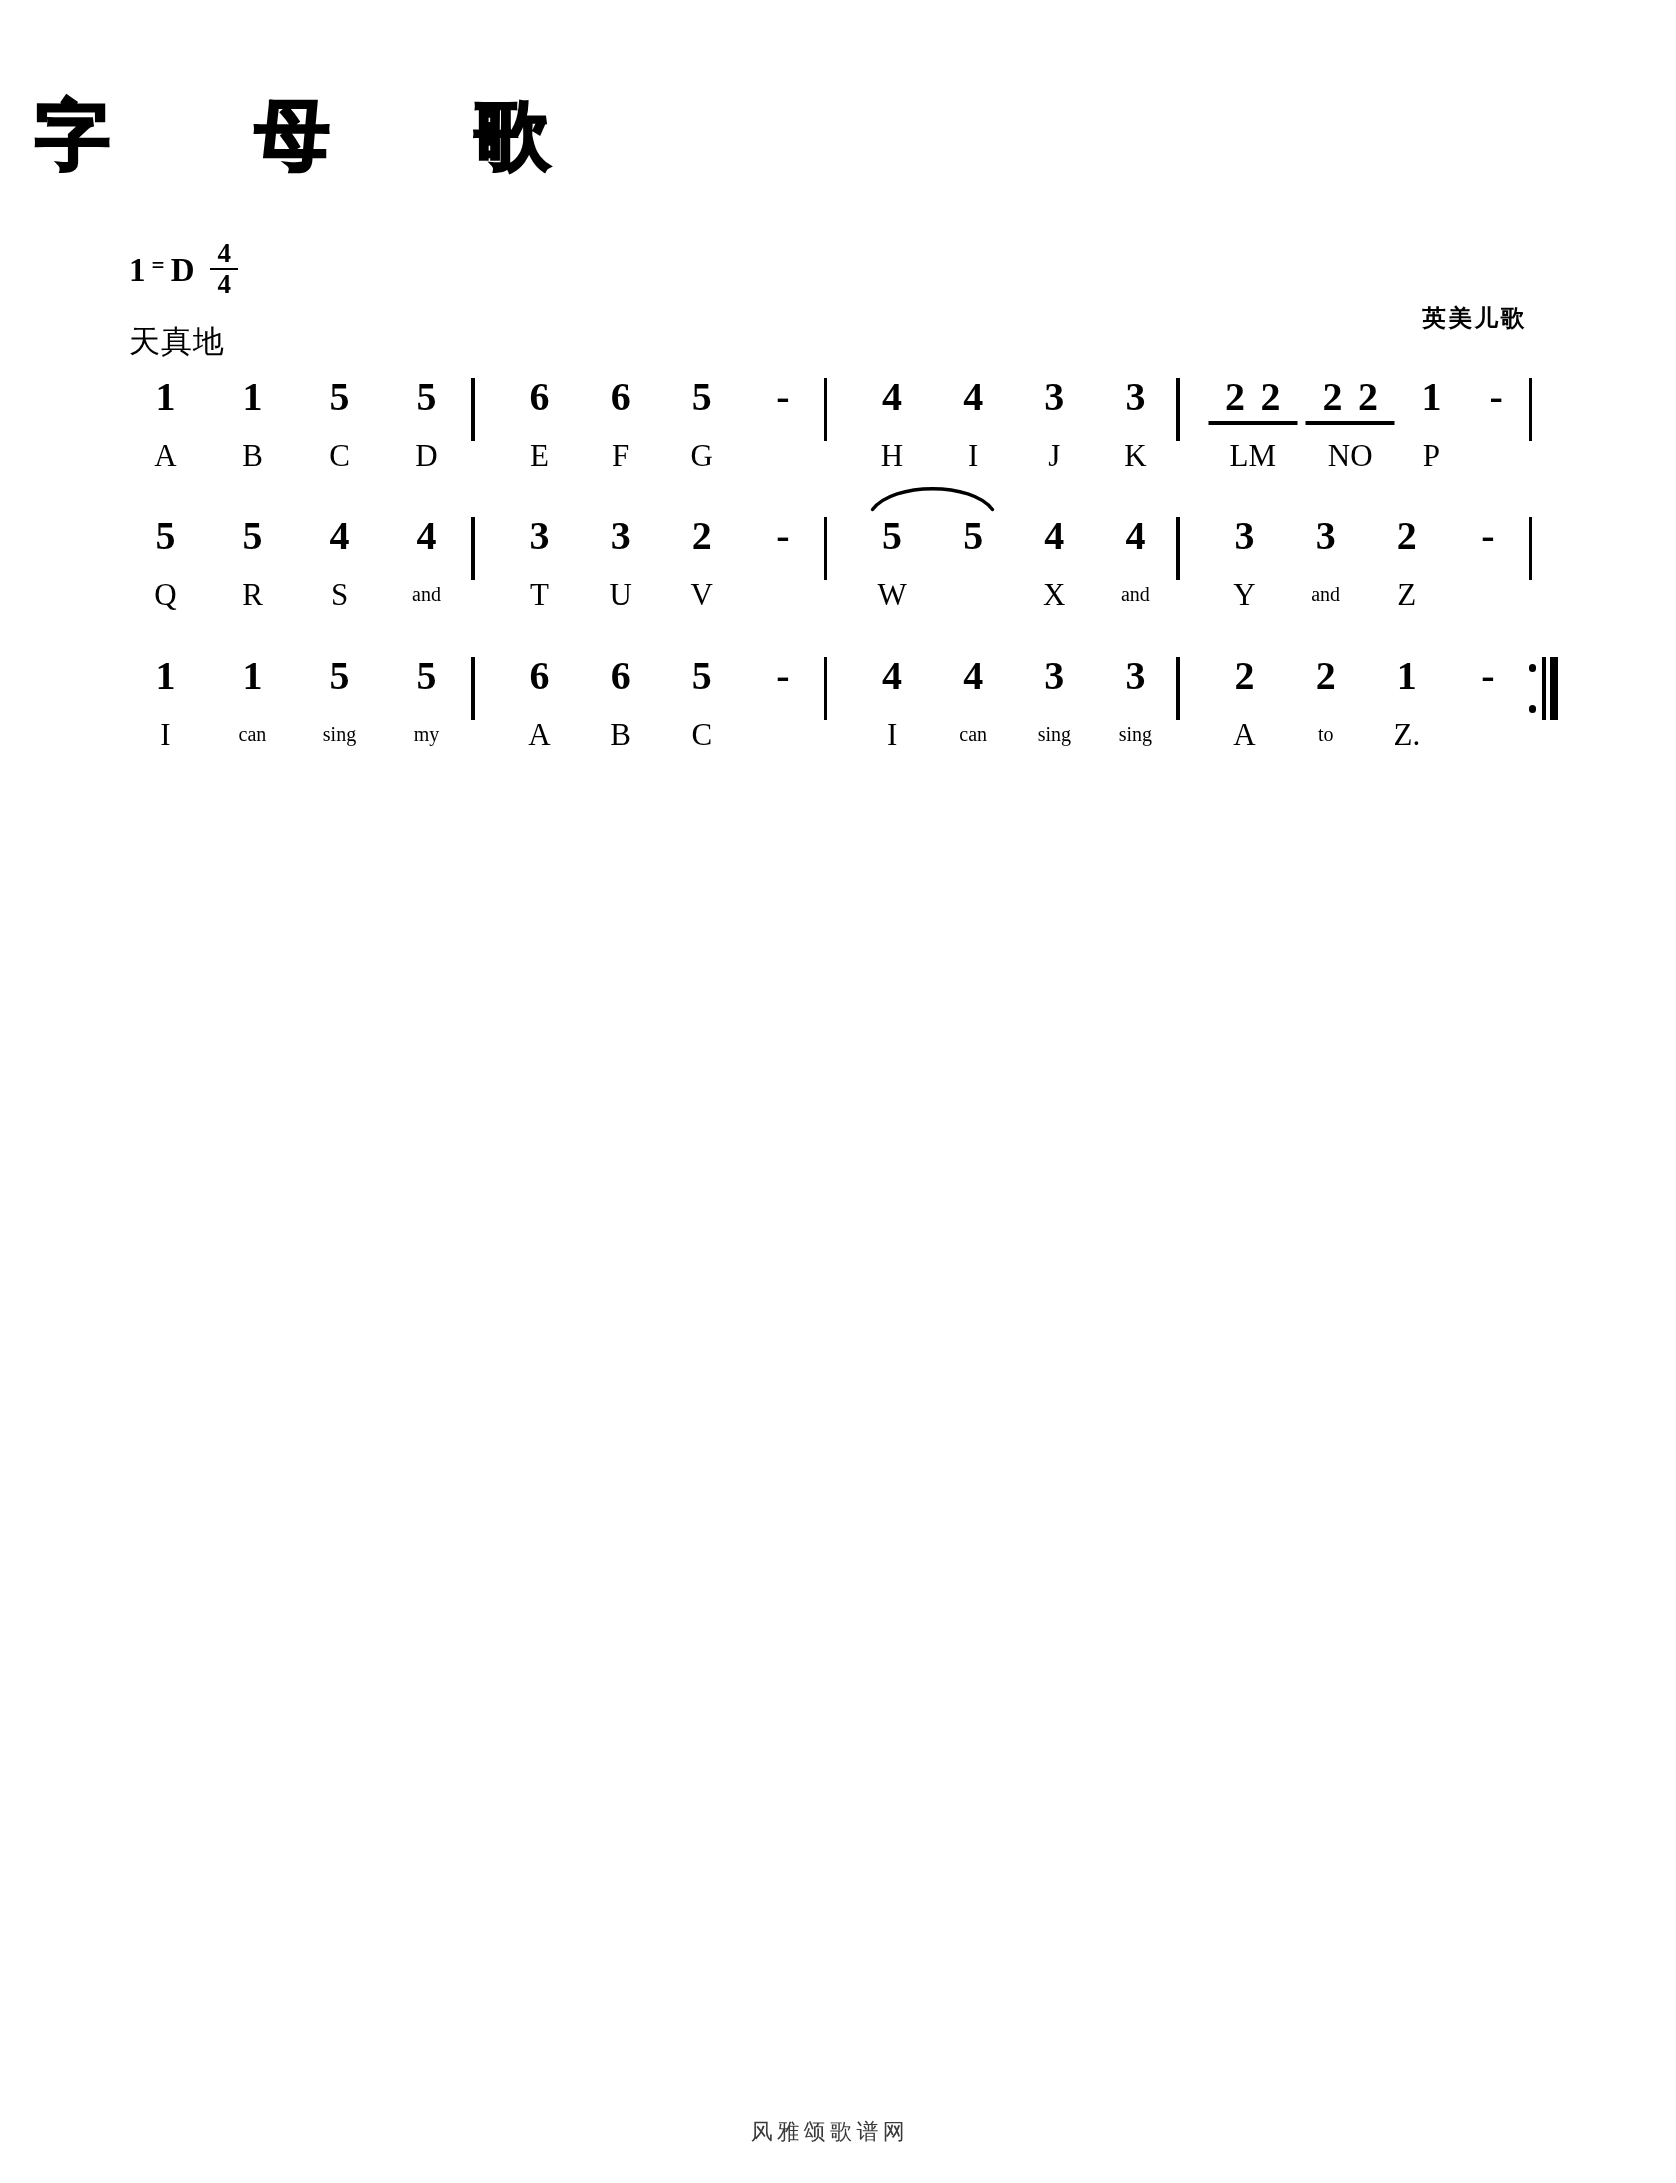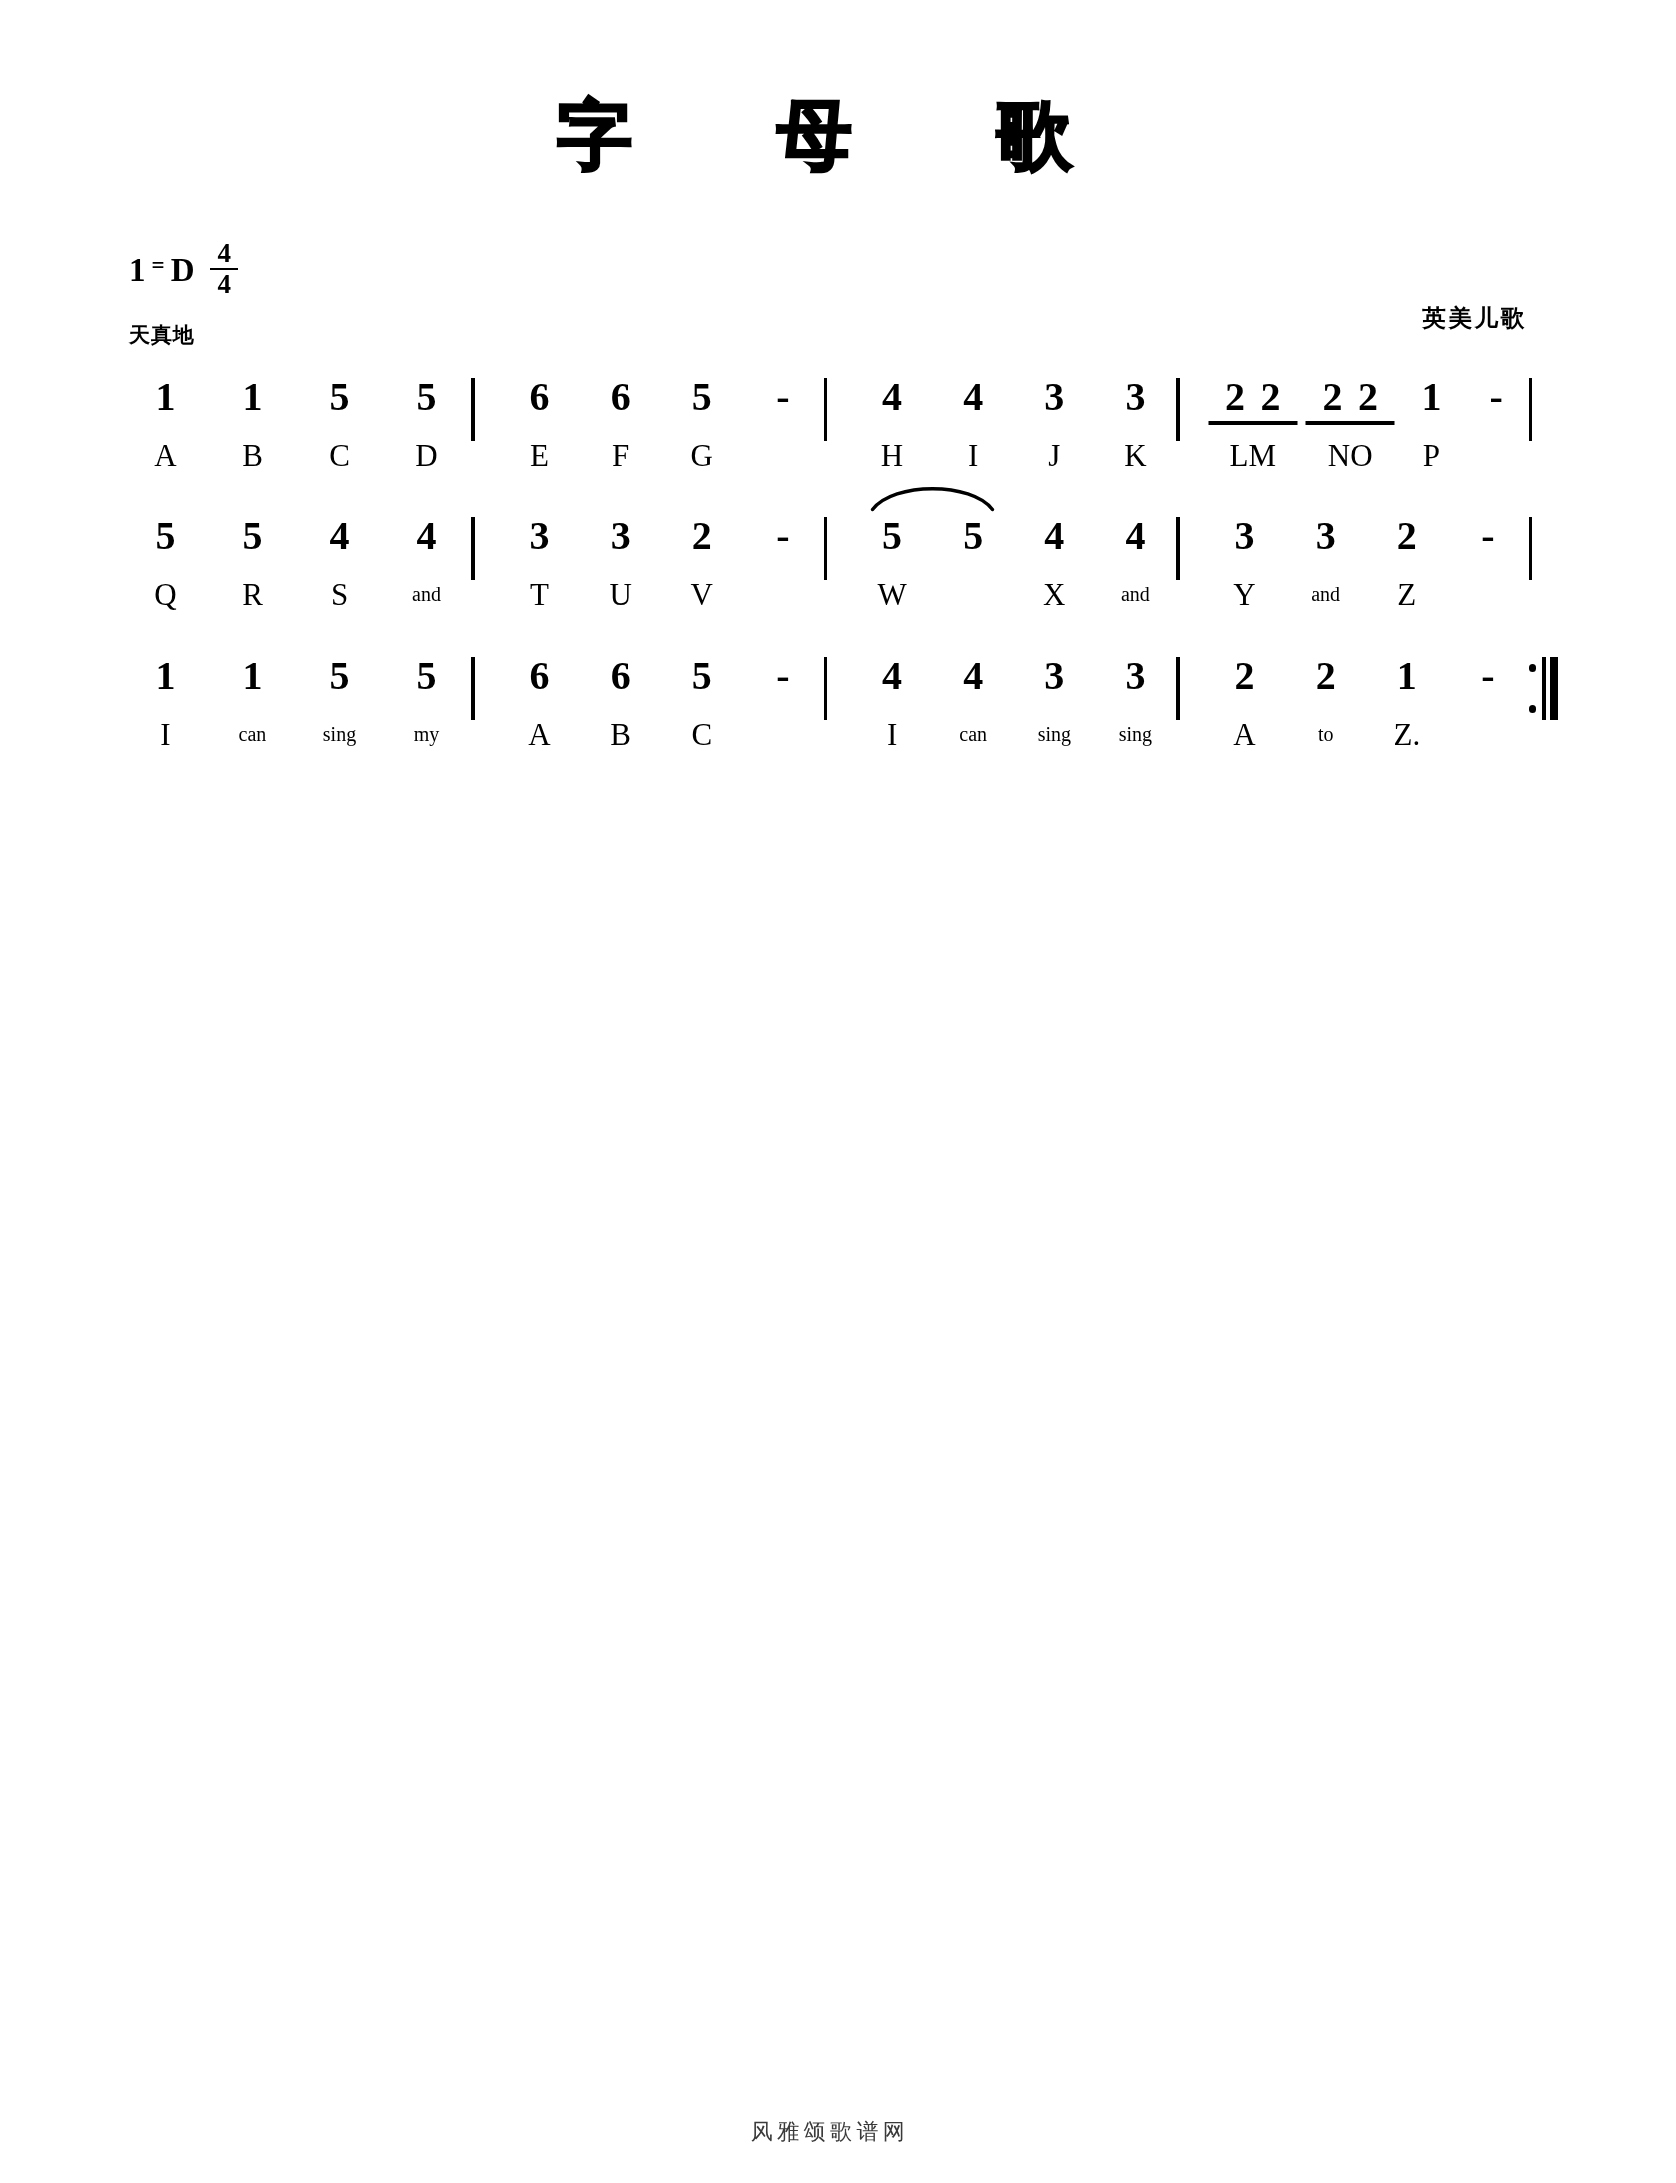--- a/index.html
+++ b/index.html
@@ -20,21 +20,20 @@
     position: absolute;
     inset: 0;
   }
 
   
   .title {
     position: absolute;
     top: 98px;
     left: 0;
     width: 1629px;
-    text-align: center;
     font-family: "DejaVu Sans", sans-serif;
     font-weight: 900;
     font-size: 75px;
     letter-spacing: 35px;
     text-indent: 35px;
     line-height: 1;
     -webkit-text-stroke: 2.6px #000;
   }
 
   
@@ -68,22 +67,22 @@
     background: #000;
     margin: 1.7px 0;
   }
   .meter .mden { font-size: 27px; font-weight: bold; }
 
   .tempo-mark {
     position: absolute;
     left: 129px;
     top: 321px;
     font-family: "DejaVu Sans", sans-serif;
-    font-weight: bold;
-    font-size: 21px;
+    font-weight: normal;
+    font-size: 31px;
     letter-spacing: 0.9px;
   }
 
   .credit {
     position: absolute;
     right: 150px;
     top: 262px;
     font-family: "DejaVu Sans", sans-serif;
     font-weight: bold;
     font-size: 23.6px;

